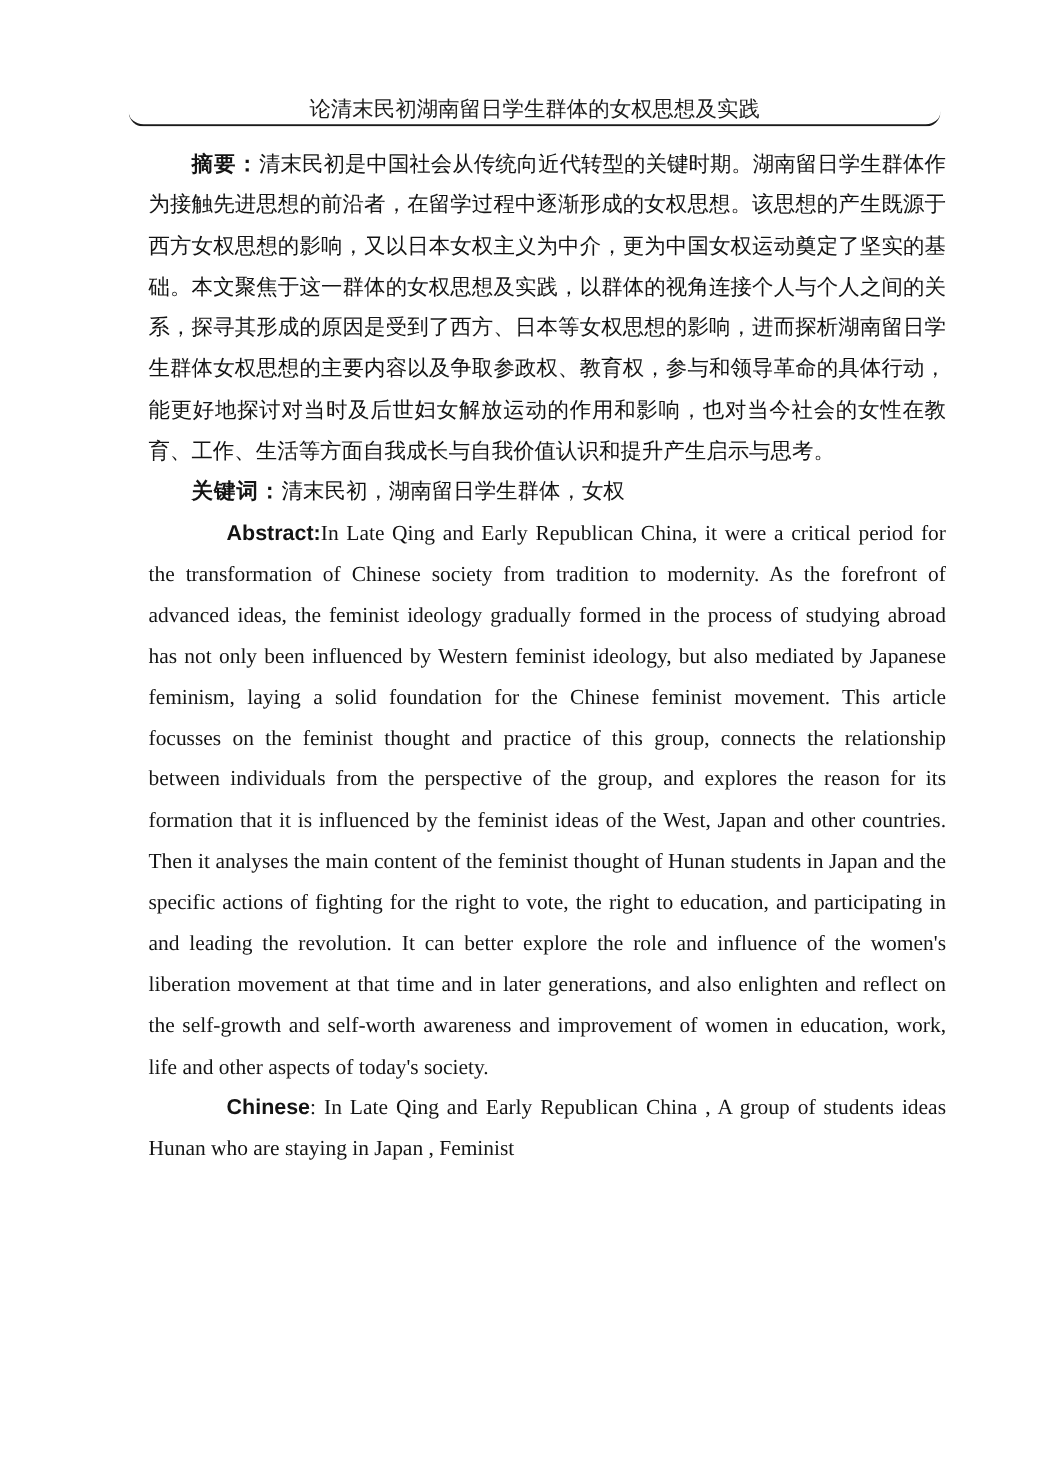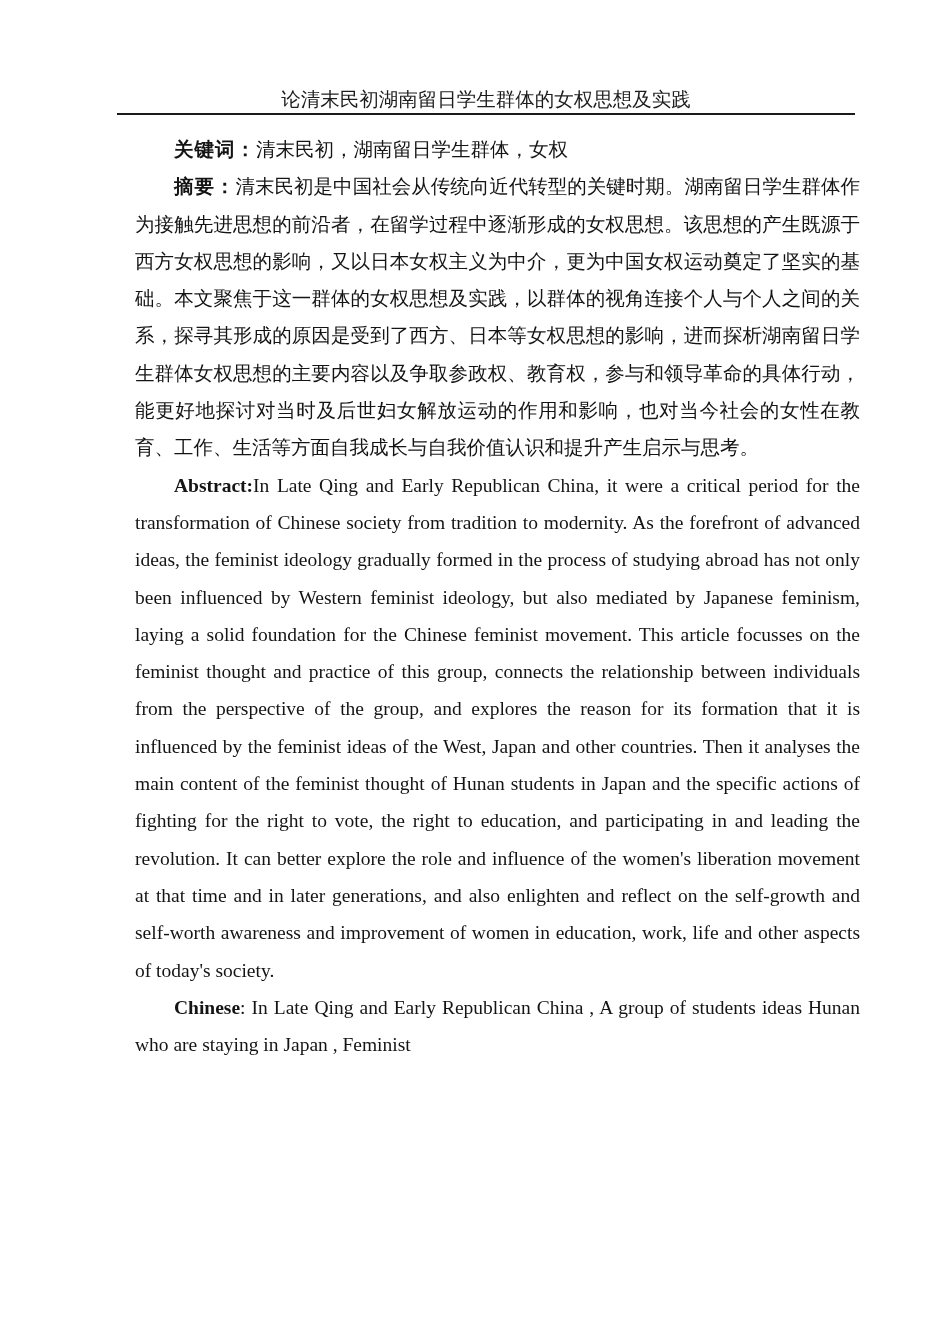--- a/index.html
+++ b/index.html
@@ -1,15 +1,15 @@
 <!DOCTYPE html>
 <html><head>
 <meta charset="utf-8">
 <style>
-  * { margin: 0; padding: 0; box-sizing: border-box; }
+  * { margin: 0; padding: 0; box-sizing: border-box; border-radius: 28px; }
   html, body {
     background: #ffffff;
     font-family: "Liberation Serif", serif;
   }
   .page {
     position: relative;
     width: 950px;
     height: 1344px;
     background: #ffffff;
     overflow: hidden;
@@ -48,40 +48,41 @@
   .para-en {
     font-family: "Liberation Serif", serif;
   }
   .label-zh {
     font-weight: 700;
     font-family: "Liberation Sans", sans-serif;
     letter-spacing: 1px;
   }
   .label-en {
     font-weight: 700;
-    font-family: Liberation Serif, serif;
+    font-family: Liberation Sans, sans-serif;
+    margin-left: 32px;
   }
 </style>
 </head>
 <body>
 
 <div class="page">
 
   <div class="doc-header">
     <span>论清末民初湖南留日学生群体的女权思想及实践</span>
   </div>
 
   <div class="doc-body">
 
     <p class="para-zh" lang="zh">
-      <span class="label-zh">关键词：</span><span>清末民初，湖南留日学生群体，女权</span>
+      <span class="label-zh">摘要：</span><span>清末民初是中国社会从传统向近代转型的关键时期。湖南留日学生群体作为接触先进思想的前沿者，在留学过程中逐渐形成的女权思想。该思想的产生既源于西方女权思想的影响，又以日本女权主义为中介，更为中国女权运动奠定了坚实的基础。本文聚焦于这一群体的女权思想及实践，以群体的视角连接个人与个人之间的关系，探寻其形成的原因是受到了西方、日本等女权思想的影响，进而探析湖南留日学生群体女权思想的主要内容以及争取参政权、教育权，参与和领导革命的具体行动，能更好地探讨对当时及后世妇女解放运动的作用和影响，也对当今社会的女性在教育、工作、生活等方面自我成长与自我价值认识和提升产生启示与思考。</span>
     </p>
 
     <p class="para-zh" lang="zh">
-      <span class="label-zh">摘要：</span><span>清末民初是中国社会从传统向近代转型的关键时期。湖南留日学生群体作为接触先进思想的前沿者，在留学过程中逐渐形成的女权思想。该思想的产生既源于西方女权思想的影响，又以日本女权主义为中介，更为中国女权运动奠定了坚实的基础。本文聚焦于这一群体的女权思想及实践，以群体的视角连接个人与个人之间的关系，探寻其形成的原因是受到了西方、日本等女权思想的影响，进而探析湖南留日学生群体女权思想的主要内容以及争取参政权、教育权，参与和领导革命的具体行动，能更好地探讨对当时及后世妇女解放运动的作用和影响，也对当今社会的女性在教育、工作、生活等方面自我成长与自我价值认识和提升产生启示与思考。</span>
+      <span class="label-zh">关键词：</span><span>清末民初，湖南留日学生群体，女权</span>
     </p>
 
     <p class="para-en" lang="en">
       <span class="label-en">Abstract:</span><span>In Late Qing and Early Republican China, it were a critical period for the transformation of Chinese society from tradition to modernity. As the forefront of advanced ideas, the feminist ideology gradually formed in the process of studying abroad has not only been influenced by Western feminist ideology, but also mediated by Japanese feminism, laying a solid foundation for the Chinese feminist movement. This article focusses on the feminist thought and practice of this group, connects the relationship between individuals from the perspective of the group, and explores the reason for its formation that it is influenced by the feminist ideas of the West, Japan and other countries. Then it analyses the main content of the feminist thought of Hunan students in Japan and the specific actions of fighting for the right to vote, the right to education, and participating in and leading the revolution. It can better explore the role and influence of the women's liberation movement at that time and in later generations, and also enlighten and reflect on the self-growth and self-worth awareness and improvement of women in education, work, life and other aspects of today's society.</span>
     </p>
 
     <p class="para-en" lang="en">
       <span class="label-en">Chinese</span><span>: In Late Qing and Early Republican China , A group of students ideas Hunan who are staying in Japan , Feminist</span>
     </p>
 

